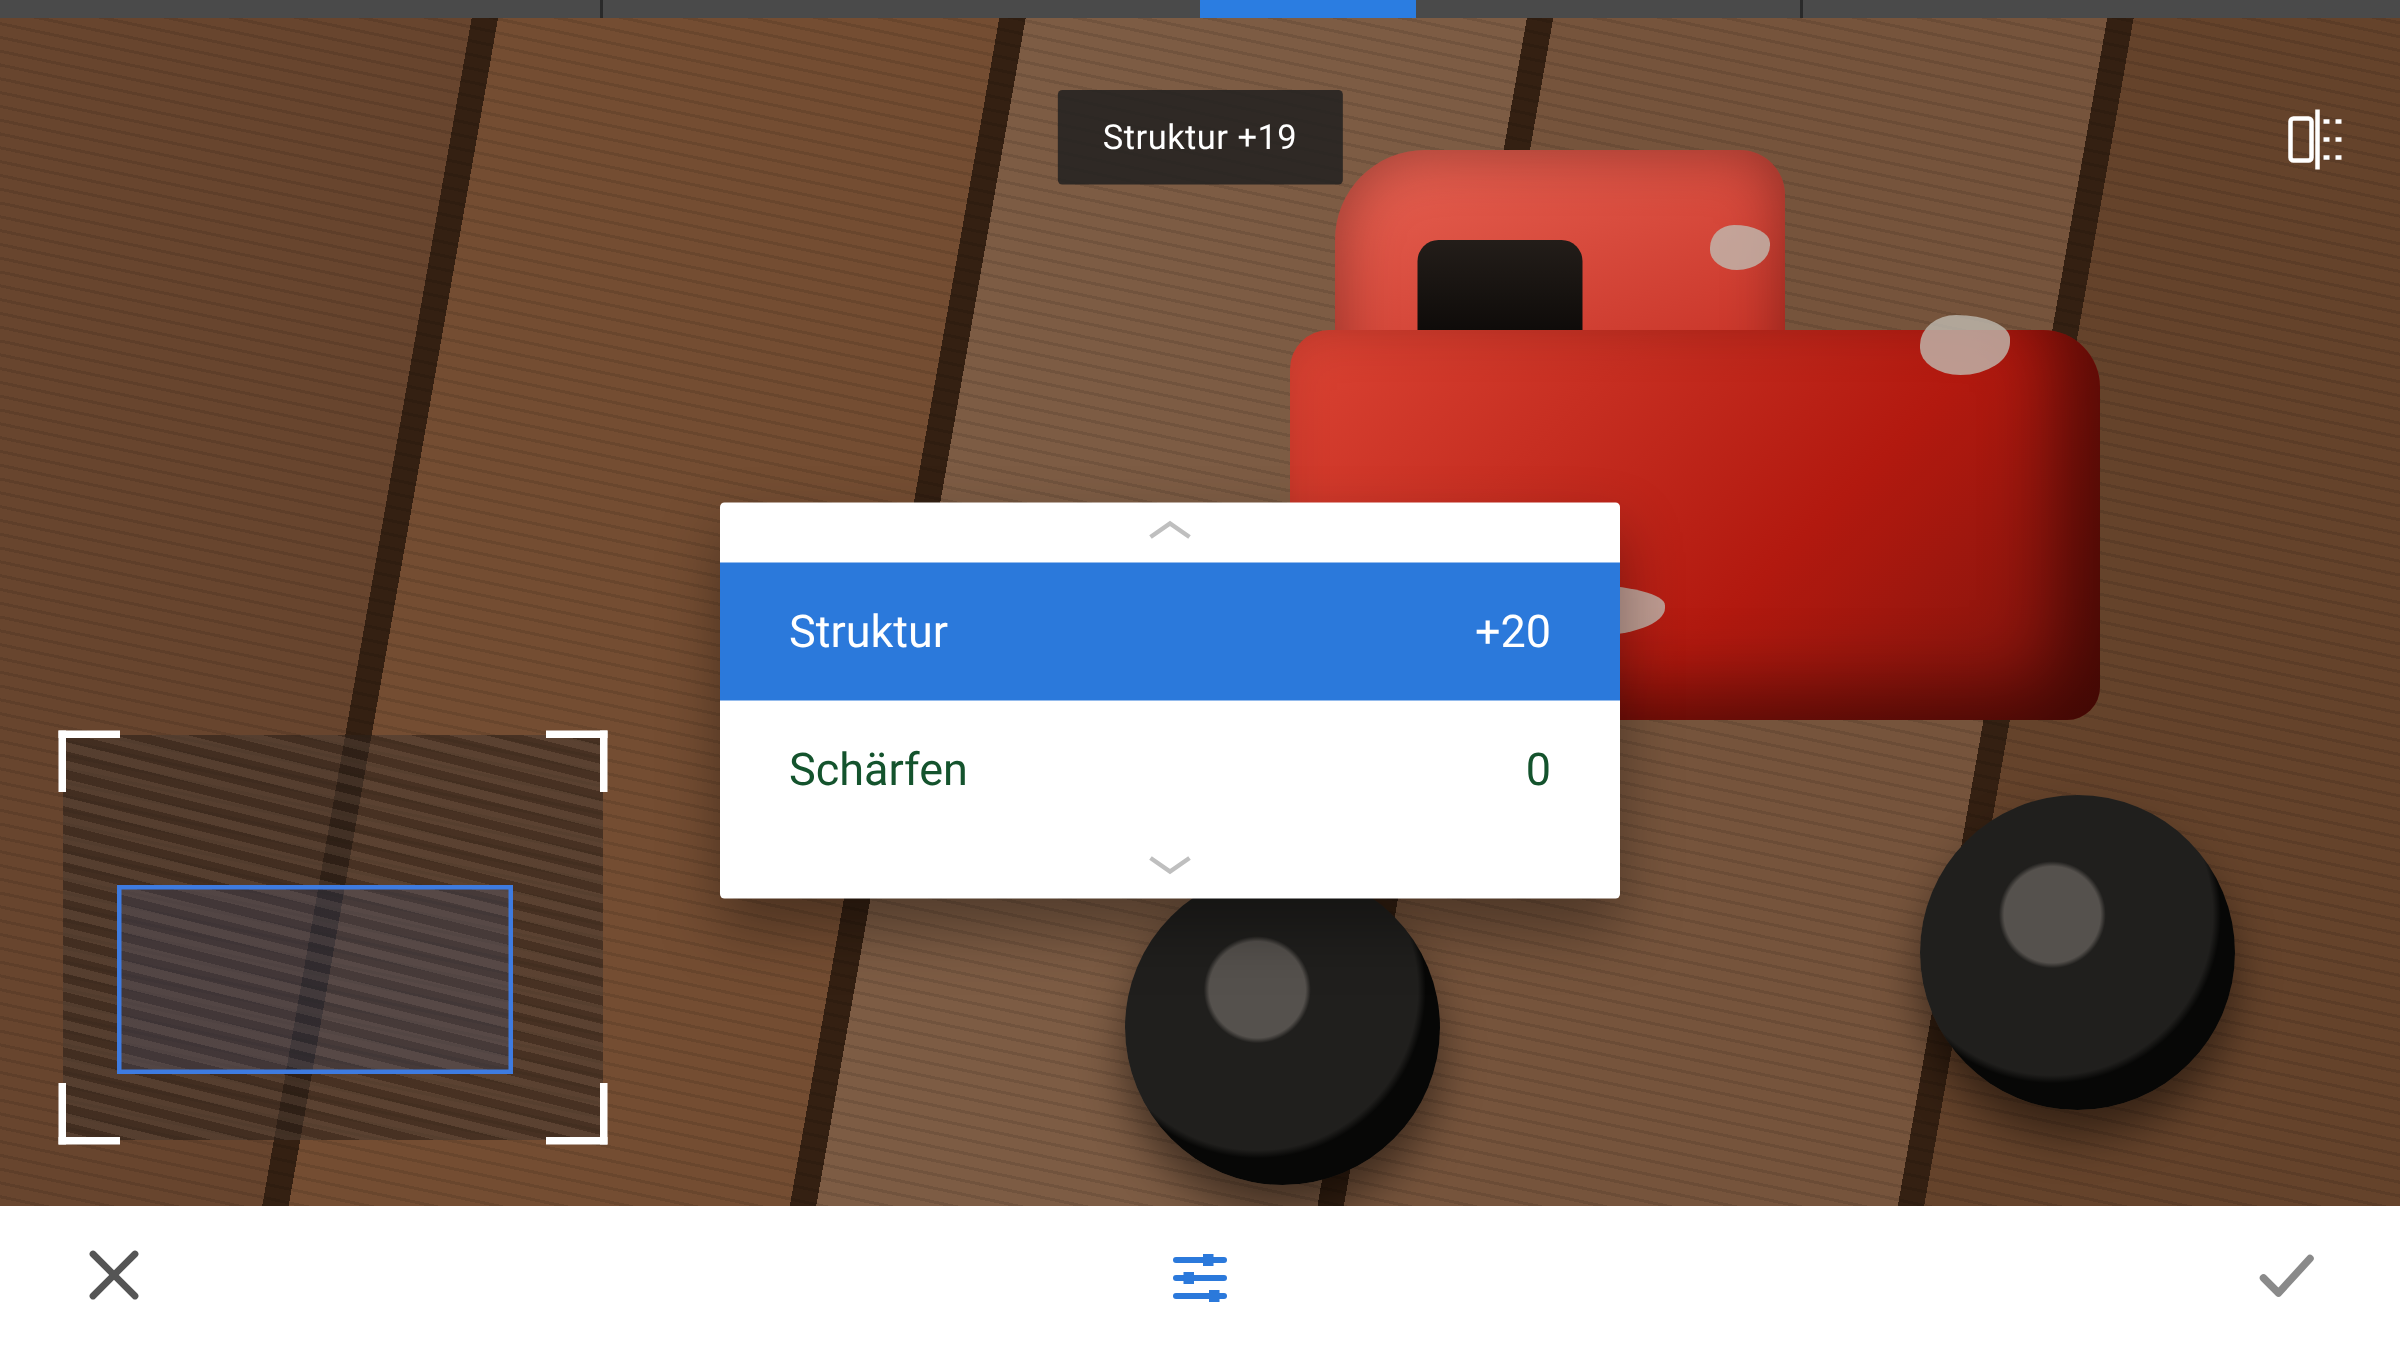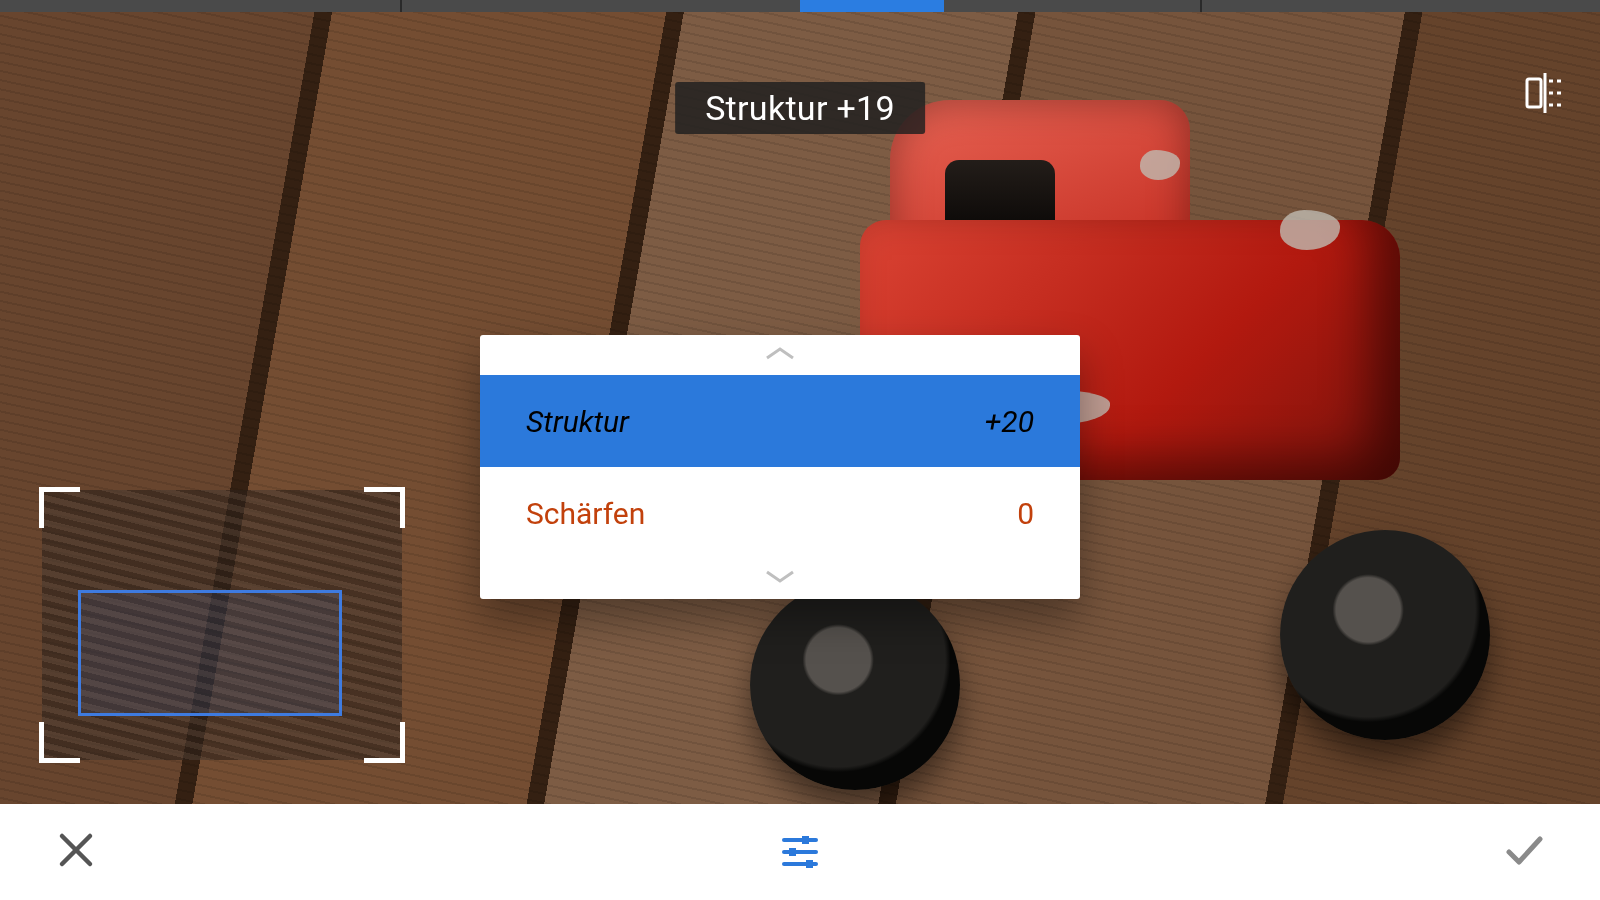--- a/index.html
+++ b/index.html
@@ -25,22 +25,22 @@
     background:radial-gradient(circle at 42% 38%,#5b5753 0 18%,#262523 20% 60%,#0d0d0c 63% 100%);
     box-shadow:0 18px 30px rgba(0,0,0,.45);}
   .truck .wheel.front{left:560px;top:470px;}
   .truck .wheel.rear{left:30px;top:520px;}
   .truck .paintchip{position:absolute;background:#c7c0b7;border-radius:40% 60% 55% 45%/50% 40% 55% 45%;opacity:.8;}
   
   .topbar{position:absolute;left:0;top:0;right:0;height:12px;background:#4a4a4a;}
   .topbar .tick{position:absolute;top:0;width:2px;height:12px;background:#2a2a2a;}
   .topbar .fill{position:absolute;top:0;height:12px;background:#2b7de1;}
   
-  .toast{position:absolute;left:50%;top:82px;transform:translateX(-50%);
-    background:rgba(30,30,30,.82);color:#fff;font-size:34px;padding:6px 30px;border-radius:3px;
+  .toast{position:absolute;left:50%;top:60px;transform:translateX(-50%);
+    background:rgba(30,30,30,.82);color:#fff;font-size:23px;padding:18px 30px;border-radius:3px;
     font-weight:400;letter-spacing:.3px;}
   
   .compare{position:absolute;right:28px;top:68px;width:54px;height:54px;display:flex;align-items:center;justify-content:center;}
   .compare svg{width:48px;height:48px;fill:none;stroke:#fff;stroke-width:3;}
   
   .loupe{position:absolute;left:42px;bottom:140px;width:360px;height:270px;
     background:rgba(0,0,0,.38);}
   .loupe::before{content:"";position:absolute;inset:0;
     background:
       repeating-linear-gradient(14deg,rgba(120,95,78,.7) 0 6px,rgba(70,52,40,.7) 6px 12px);
@@ -52,22 +52,22 @@
   .corner.br{right:-3px;bottom:-3px;border-left:none;border-top:none;}
   .viewport{position:absolute;left:36px;top:100px;width:258px;height:120px;border:3px solid #3e7be0;
     background:rgba(62,123,224,.12);}
   
   .picker{position:absolute;left:480px;top:335px;width:600px;background:#fff;border-radius:3px;
     box-shadow:0 20px 40px rgba(0,0,0,.35);overflow:hidden;}
   .picker .arrow{height:40px;display:flex;align-items:center;justify-content:center;color:#bfbfbf;}
   .picker .arrow svg{width:34px;height:18px;fill:none;stroke:currentColor;stroke-width:3;}
   .picker .row{display:flex;justify-content:space-between;align-items:center;height:92px;
     padding:0 46px;font-size:30px;}
-  .picker .row.sel{background:#2b79db;color:#000000;font-style:italic;}
-  .picker .row:not(.sel){color:#c2410c;}
+  .picker .row.sel{background:#2b79db;color:#ffffff;}
+  .picker .row:not(.sel){color:#14532d;}
   .picker .row .val{font-variant-numeric:tabular-nums;}
   
   .bottombar{position:absolute;left:0;right:0;bottom:0;height:96px;background:#fff;
     display:flex;align-items:center;justify-content:space-between;padding:0 44px;box-sizing:border-box;}
   .bottombar .btn{display:flex;align-items:center;justify-content:center;width:64px;height:64px;}
   .bottombar svg{width:44px;height:44px;}
 </style>
 </head>
 <body>
 

